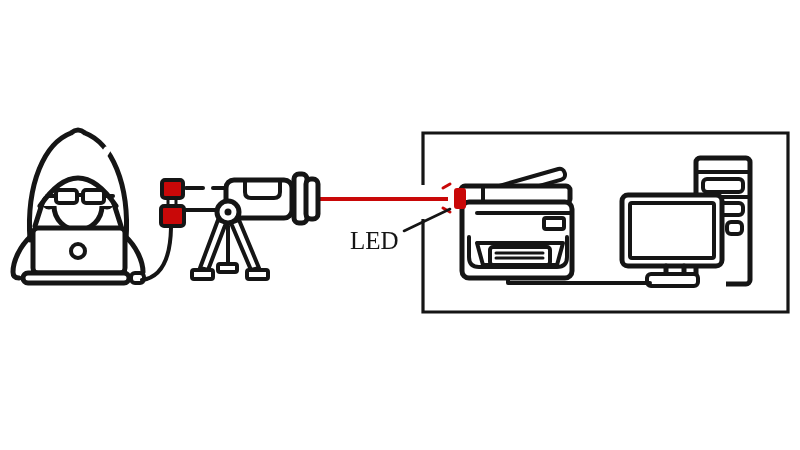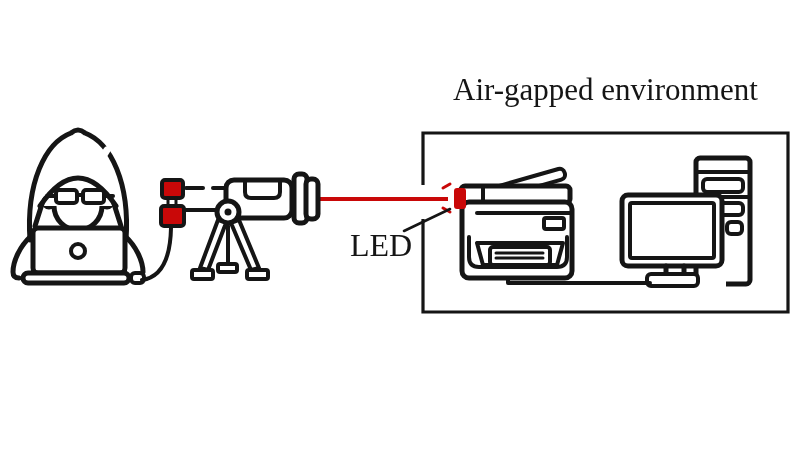--- a/index.html
+++ b/index.html
@@ -20,21 +20,21 @@
   .redfill { fill:var(--red); stroke:var(--ink); stroke-width:4; stroke-linejoin:round; }
   .redsolid{ fill:var(--red); stroke:none; }
   .redray  { fill:none; stroke:var(--red); stroke-width:3;   stroke-linecap:round; }
   .redbeam { fill:none; stroke:var(--red); stroke-width:4.2; stroke-linecap:butt; }
   .gapdash { fill:none; stroke:#ffffff; stroke-width:7; stroke-linecap:round; }
   .whitepatch{ fill:#ffffff; stroke:none; }
   .inkdot  { fill:var(--ink); stroke:none; }
   
   .label{ position:absolute; color:var(--ink); white-space:nowrap; }
   .label-title   { left:423px; top:72px;  width:365px; text-align:center; font-size:31px; }
-  .label-led     { left:350px; top:227px; font-size:32px; }
+  .label-led     { left:350px; top:227px; font-size:25px; }
   .label-distance{ left:260px; top:332px; width:240px; text-align:center; font-size:30px; }
 </style>
 </head>
 <body>
 
 <div class="stage">
 
   <svg width="800" height="450" viewBox="0 0 800 450">
 
     <g>
@@ -132,15 +132,14 @@
       <path class="wire" d="M 142,280 Q 170,276 171,228"></path>
       <g>
         <rect class="redfill" x="162" y="180" width="21" height="18" rx="3"></rect>
         <rect class="redfill" x="161" y="206" width="23" height="20" rx="3"></rect>
         <line class="thin" x1="168" y1="198" x2="168" y2="206"></line>
         <line class="thin" x1="176" y1="198" x2="176" y2="206"></line>
       </g>
     </g>
   </svg>
 
-  <div class="label label-title">Air-gapped environment</div>
   <div class="label label-led">LED</div>
 </div>
 
 </body></html>

